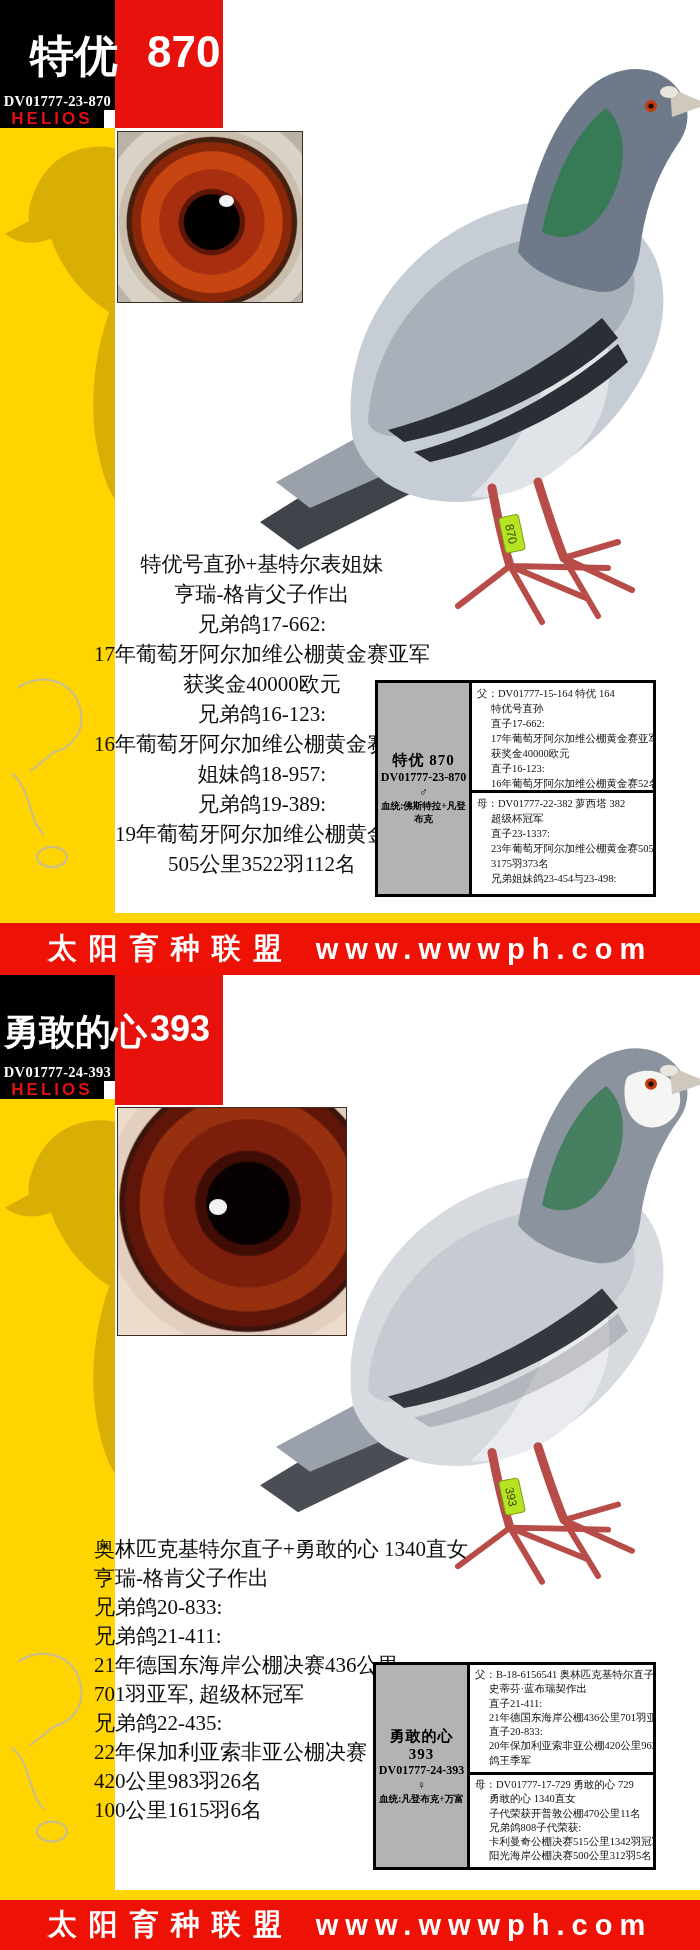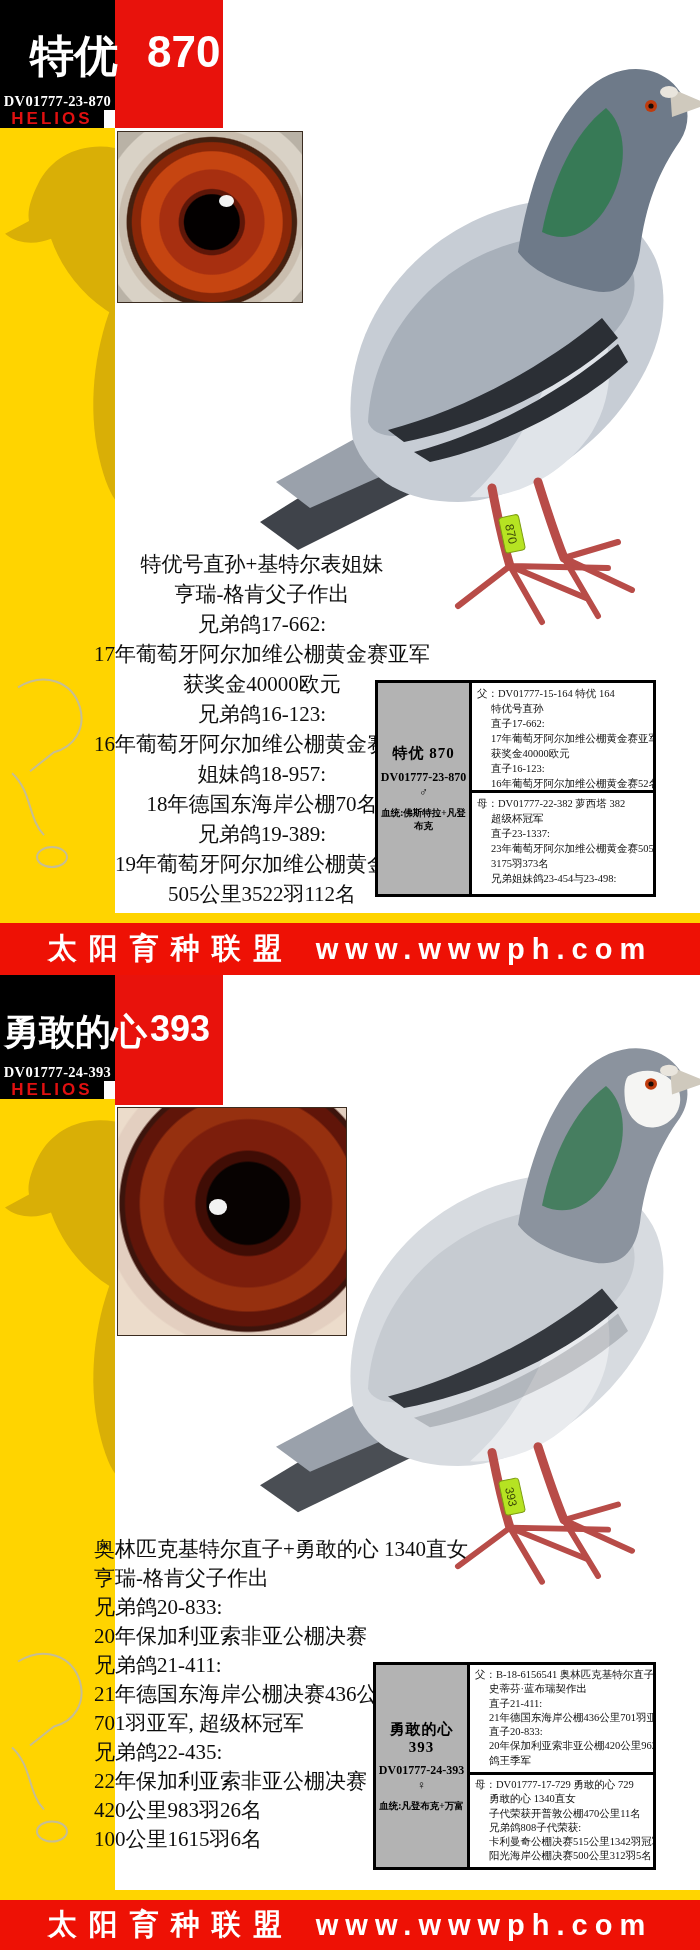--- a/index.html
+++ b/index.html
@@ -63,21 +63,21 @@
           font-family:"Liberation Serif",serif; font-size:21px; }
   #sec1 .desc { top:549px;text-align:center; } #sec1 .desc-line { line-height:30px; }
   #sec2 .desc { top:560px; } #sec2 .desc-line { line-height:29px; }
 
   
   .ped { position:absolute; z-index:6; background:#fff; border:3px solid #000; display:grid;
          grid-template-columns:94px 1fr; }
   #sec1 .ped { left:375px; top:680px; width:281px; height:217px; grid-template-rows:110px 1fr; }
   #sec2 .ped { left:373px; top:687px; width:283px; height:208px; grid-template-rows:110px 1fr; }
   .ped-left { grid-row:1 / 3; background:#b3b3b3; border-right:3px solid #000; display:flex;
-              flex-direction:column; align-items:center; justify-content:center; gap:7px; text-align:center; }
+              flex-direction:column; align-items:center; justify-content:center; text-align:center; }
   .ped-name { font-size:15px; font-weight:bold; letter-spacing:1px; font-family:"Liberation Serif",serif; }
   .ped-ring { font-size:12px; font-weight:bold; font-family:"Liberation Serif",serif; }
   .ped-blood { font-size:9.5px; font-weight:bold; font-family:"Liberation Serif",serif; }
   .ped-father { border-bottom:3px solid #000; }
   .ped-father,.ped-mother { padding:3px 4px; overflow:hidden; }
   .ped-line { font-size:10.5px; line-height:15px; white-space:nowrap; padding-left:15px;
               font-family:"Liberation Serif",serif; color:#111; }
   #sec2 .ped-line { line-height:14.3px; }
   .ped-line:first-child { padding-left:1px; }
 
@@ -151,21 +151,20 @@
 
   <div class="desc">
       <div class="desc-line">特优号直孙+基特尔表姐妹</div>
       <div class="desc-line">亨瑞-格肯父子作出</div>
       <div class="desc-line">兄弟鸽17-662:</div>
       <div class="desc-line">17年葡萄牙阿尔加维公棚黄金赛亚军</div>
       <div class="desc-line">获奖金40000欧元</div>
       <div class="desc-line">兄弟鸽16-123:</div>
       <div class="desc-line">16年葡萄牙阿尔加维公棚黄金赛52名</div>
       <div class="desc-line">姐妹鸽18-957:</div>
-      <div class="desc-line">18年德国东海岸公棚70名</div>
       <div class="desc-line">兄弟鸽19-389:</div>
       <div class="desc-line">19年葡萄牙阿尔加维公棚黄金赛</div>
       <div class="desc-line">505公里3522羽112名</div>
     </div>
 
   <div class="ped">
     <div class="ped-left">
       <div class="ped-name">特优  870</div>
       <div class="ped-ring">DV01777-23-870 ♂</div>
       <div class="ped-blood">血统:佛斯特拉+凡登布克</div>
@@ -249,21 +248,20 @@
       </g>
     </svg>
   </div>
 
   <div class="eye"></div>
 
   <div class="desc">
       <div class="desc-line">奥林匹克基特尔直子+勇敢的心  1340直女</div>
       <div class="desc-line">亨瑞-格肯父子作出</div>
       <div class="desc-line">兄弟鸽20-833:</div>
-      <div class="desc-line">20年保加利亚索非亚公棚决赛</div>
       <div class="desc-line">兄弟鸽21-411:</div>
       <div class="desc-line">21年德国东海岸公棚决赛436公里</div>
       <div class="desc-line">701羽亚军, 超级杯冠军</div>
       <div class="desc-line">兄弟鸽22-435:</div>
       <div class="desc-line">22年保加利亚索非亚公棚决赛</div>
       <div class="desc-line">420公里983羽26名</div>
       <div class="desc-line">100公里1615羽6名</div>
     </div>
 
   <div class="ped">

